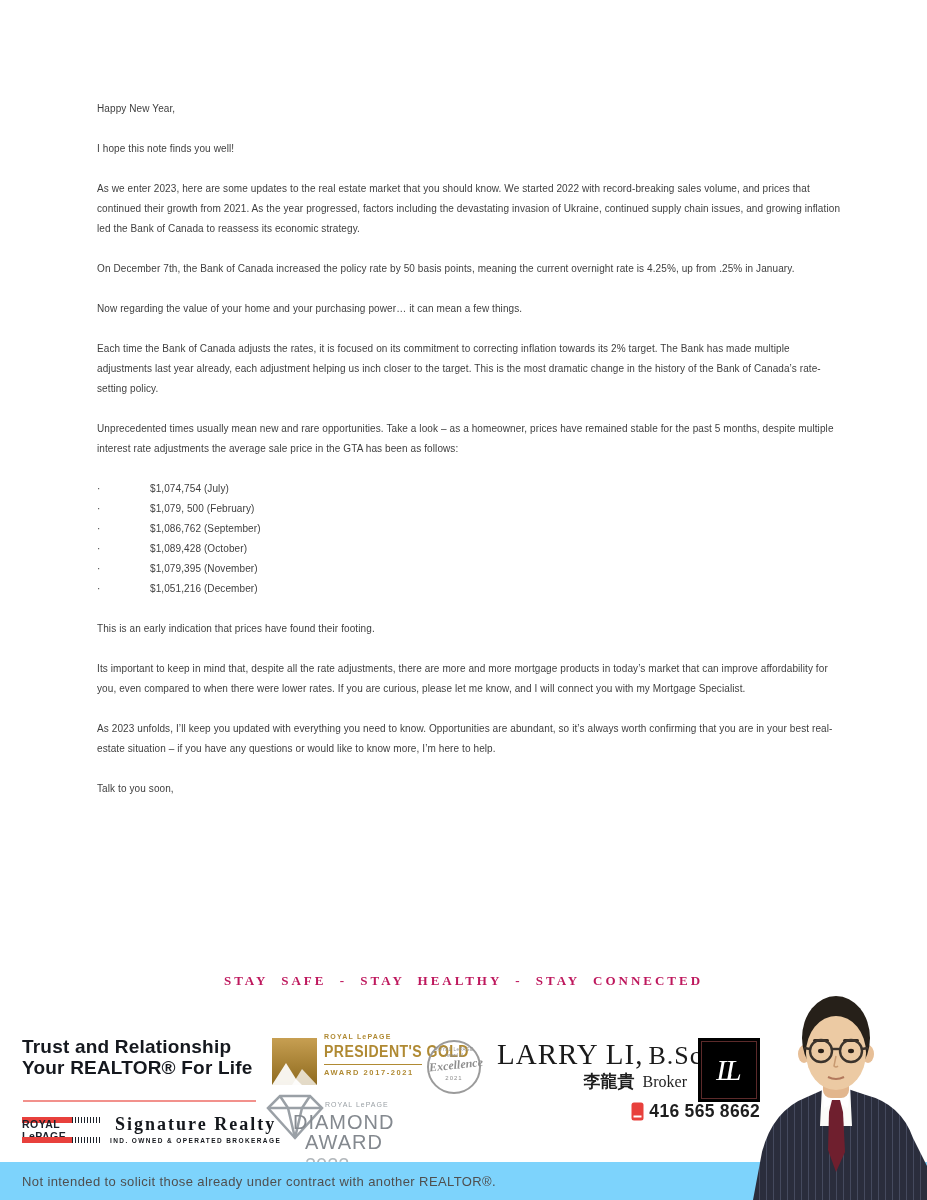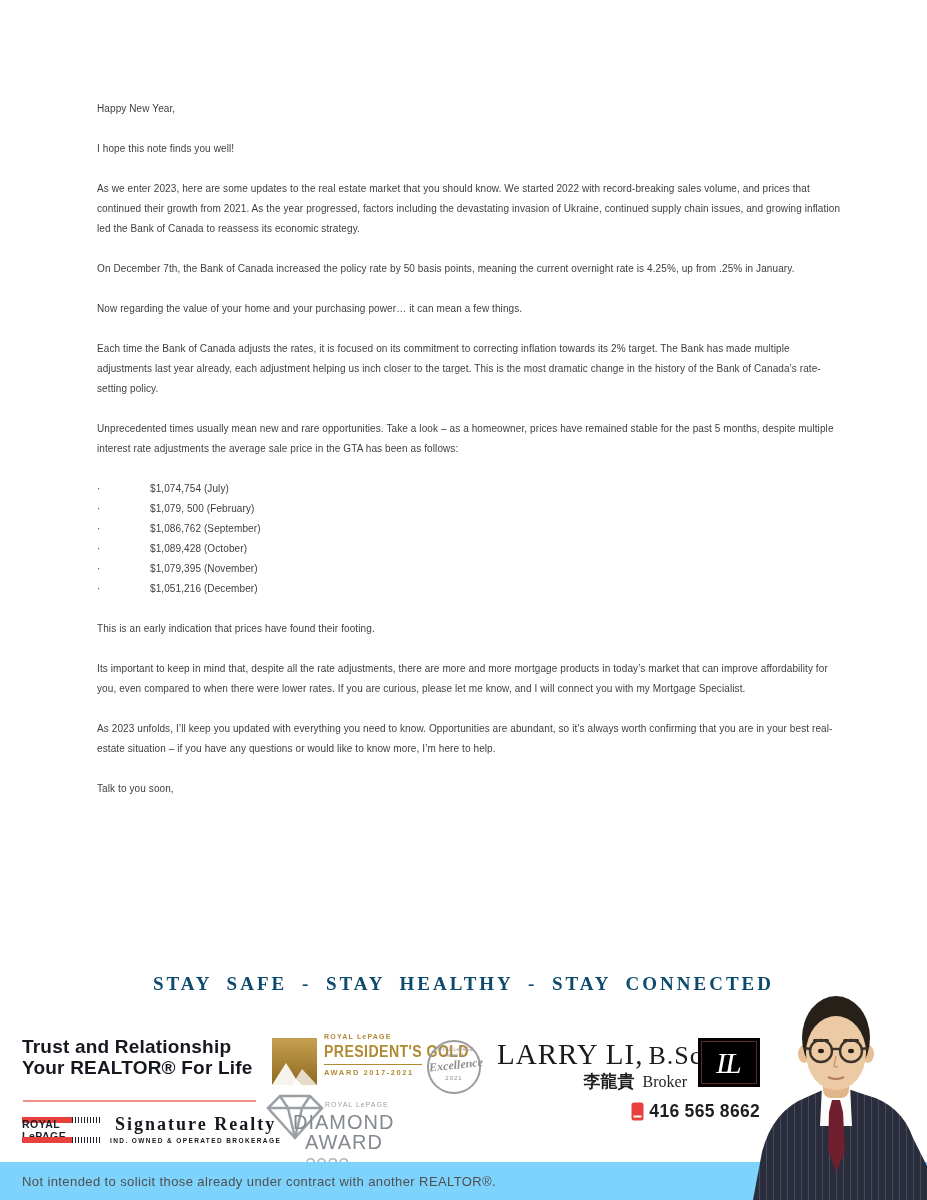--- a/index.html
+++ b/index.html
@@ -7,22 +7,22 @@
         font-family:"Liberation Sans",sans-serif;}
   
   .letter{position:absolute;left:97px;top:99px;width:745px;color:#3e3e3e;
           font-size:10px;line-height:20px;letter-spacing:0.1px;}
   .letter p{margin:0 0 20px 0;}
   .bullets{margin:0 0 20px 0;}
   .bullet-row{display:flex;}
   .bullet-marker{width:53px;flex:0 0 53px;}
   
   .banner{position:absolute;left:0;top:973px;width:100%;text-align:center;
-          font-family:"Liberation Serif",serif;font-weight:700;font-size:19px;
-          letter-spacing:3px;word-spacing:7px;color:#0c4a6e;}
+          font-family:"Liberation Serif",serif;font-weight:700;font-size:13px;
+          letter-spacing:3px;word-spacing:7px;color:#be185d;}
   
   .tagline{position:absolute;left:22px;top:1036px;font-size:19px;line-height:21px;
            font-weight:700;color:#15181e;letter-spacing:0.2px;}
   .divider{position:absolute;left:23px;top:1100px;width:233px;height:2px;background:#f2918c;}
   .rlp-logo{position:absolute;left:22px;top:1117px;width:80px;height:26px;display:flex;flex-direction:column;}
   .rlp-band{display:flex;height:6px;}
   .rlp-red{background:#e8403c;flex:0 0 62%;}
   .rlp-stripes{flex:1;background:repeating-linear-gradient(90deg,#1b2029 0,#1b2029 1px,#fff 1px,#fff 3px);}
   .rlp-text{height:14px;font-size:10.5px;font-weight:700;color:#1b2029;letter-spacing:0.5px;
             display:flex;align-items:center;}
@@ -49,21 +49,21 @@
   .seal-year{font-size:6px;letter-spacing:1px;margin-top:2px;}
   
   .agent-name{position:absolute;left:497px;top:1038px;font-family:"Liberation Serif",serif;
               color:#1b1b1b;letter-spacing:1px;}
   .agent-name .nm{font-size:29px;}
   .agent-name .deg{font-size:26px;}
   .agent-cn{position:absolute;left:497px;top:1070px;width:190px;text-align:right;
             font-family:"Liberation Serif",serif;color:#1f1f1f;}
   .agent-cn .cn{font-size:17px;font-weight:700;}
   .agent-cn .role{font-size:16px;margin-left:4px;}
-  .monogram{position:absolute;left:698px;top:1038px;width:62px;height:49px;background:#000;
+  .monogram{position:absolute;left:698px;top:1038px;width:62px;height:64px;background:#000;
             box-sizing:border-box;display:flex;align-items:center;justify-content:center;}
   .monogram .inner{position:absolute;inset:3px;border:1px solid #5c2a2a;}
   .monogram .ll{font-family:"Liberation Serif",serif;font-style:italic;font-size:30px;
                 color:#fff;letter-spacing:-8px;padding-right:8px;line-height:1;}
   
   .phone-row{position:absolute;top:1101px;right:167px;display:flex;align-items:center;gap:5px;
              font-size:17.5px;font-weight:700;color:#1e1e1e;letter-spacing:0.3px;}
   .email-row{position:absolute;top:1127px;right:167px;display:flex;align-items:flex-start;gap:4px;
              font-size:15.5px;color:#222;margin-top:48px;}
   .email-row .gap{width:6px;}

